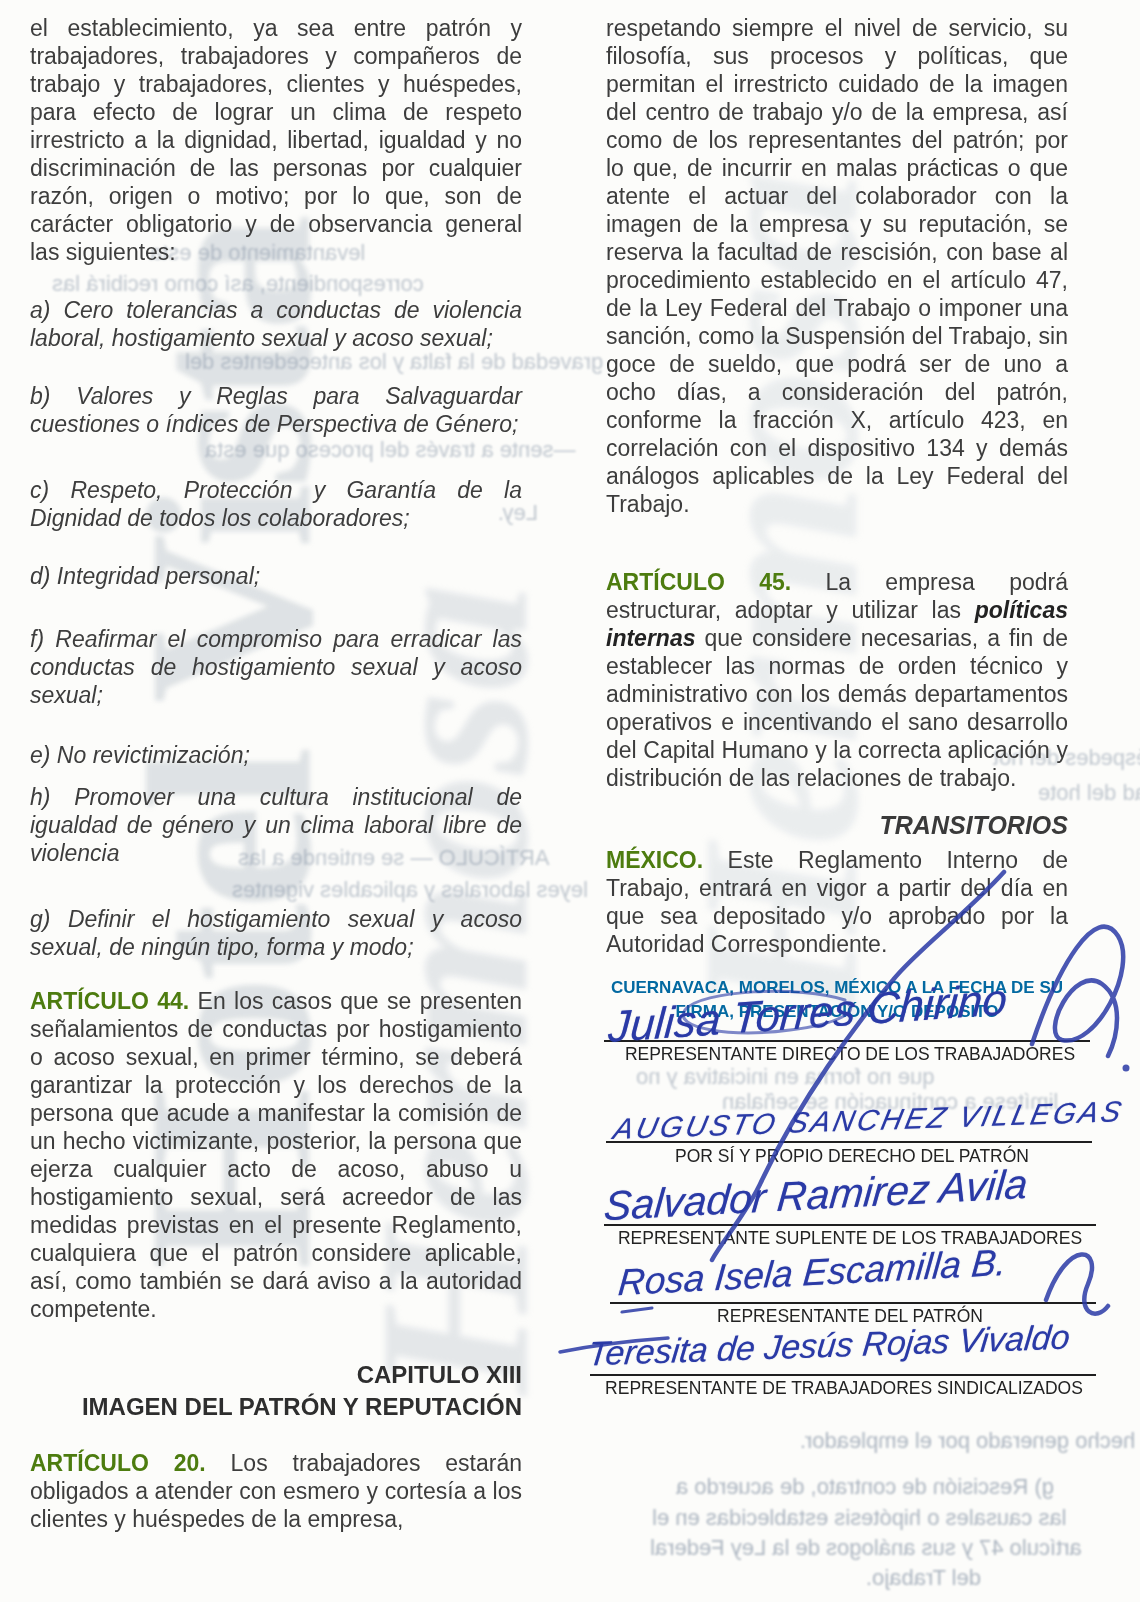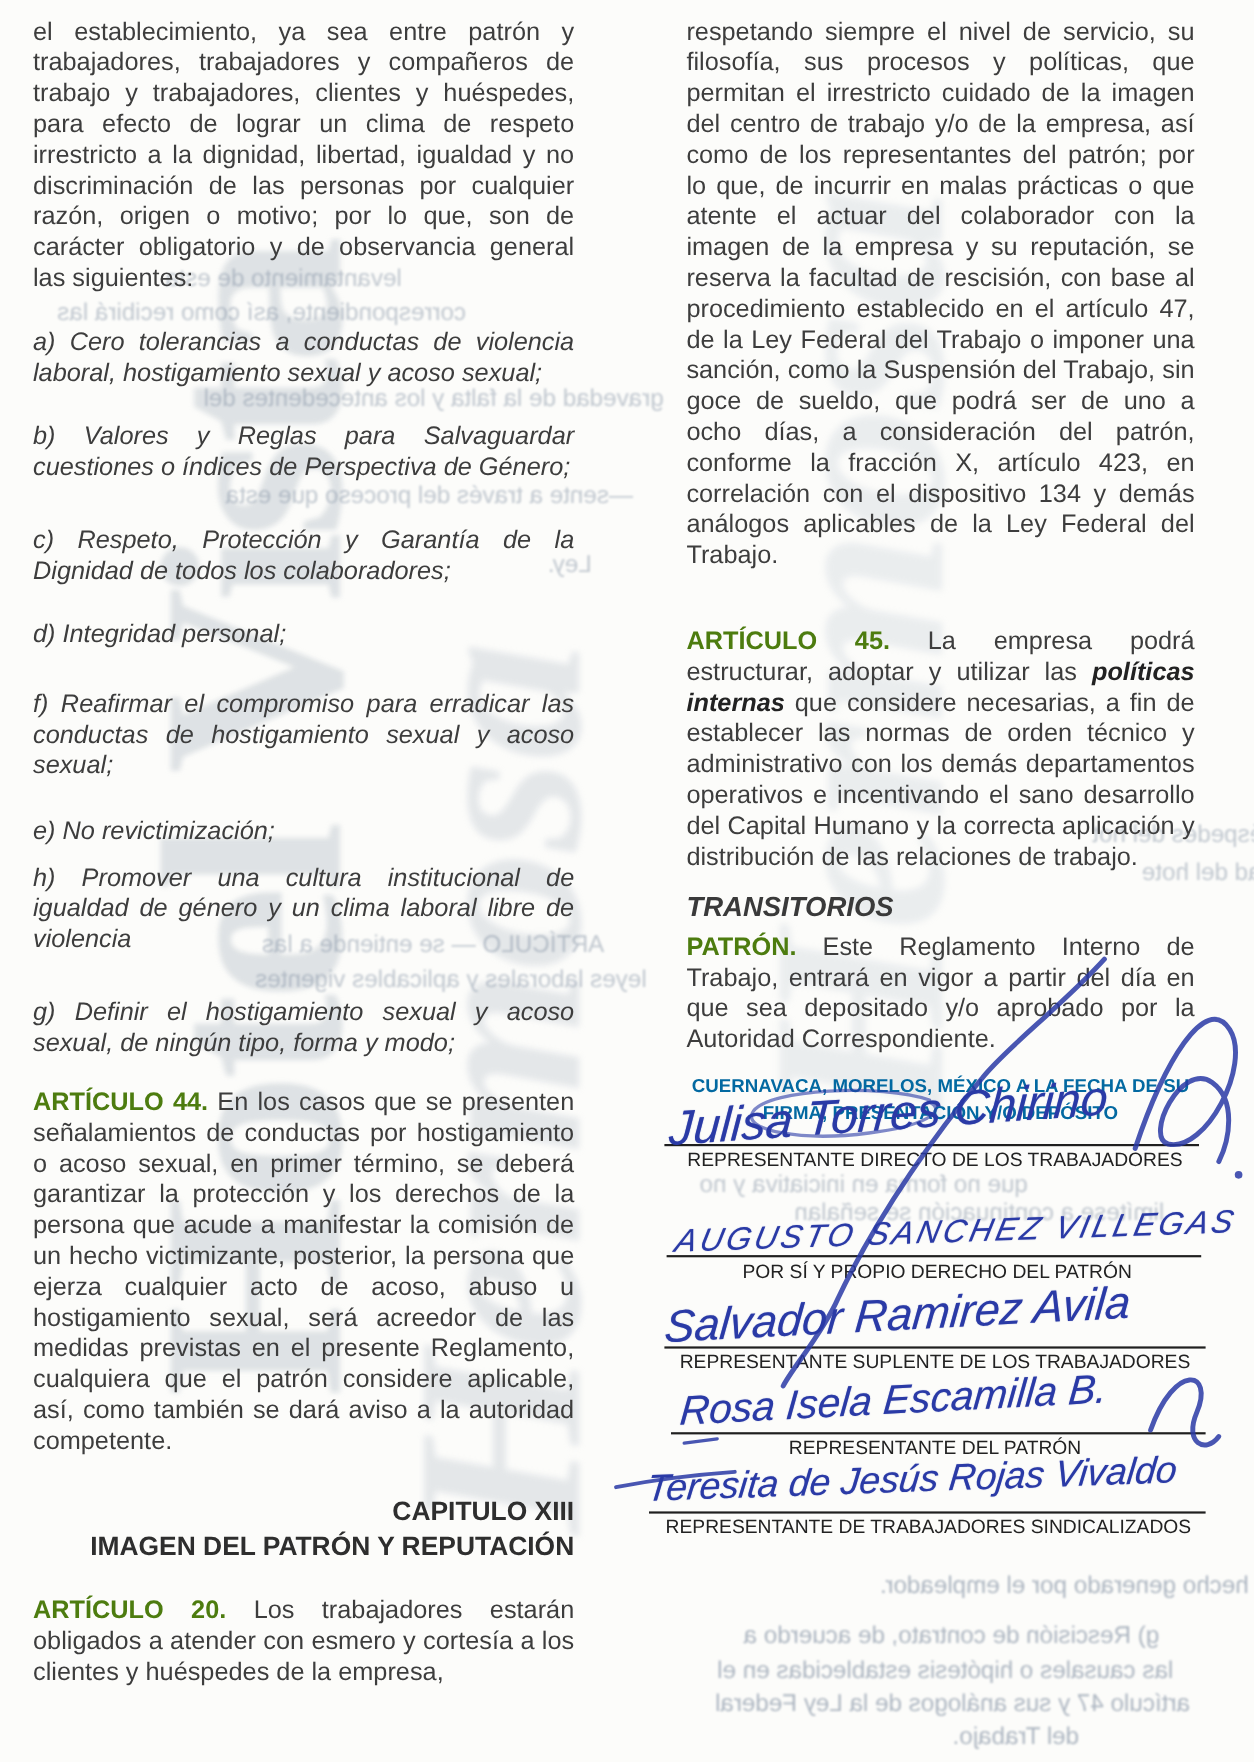--- a/index.html
+++ b/index.html
@@ -23,35 +23,35 @@
        color:rgba(170,181,194,0.22);filter:blur(3.5px);transform:rotate(-90deg);}
   .ghost{
     position:absolute;z-index:2;white-space:nowrap;pointer-events:none;
     font-size:22px;color:rgba(128,142,160,0.48);filter:blur(1px);
     transform:scaleX(-1);
   }
   
   .col{position:absolute;top:14px;z-index:3;text-align:justify;
        font-size:23px;line-height:28px;}
   .col-left{left:30px;width:492px;}
-  .col-right{left:624px;width:462px;}
+  .col-right{left:606px;width:462px;}
   .col p{margin:0;}
   .lead{font-weight:bold;color:#4d7c0f;}
   .emph{font-weight:bold;font-style:italic;color:#222;}
   .itm{font-style:italic;}
   .it-a{margin-top:30px!important;} .it-b{margin-top:30px!important;}
   .it-c{margin-top:38px!important;} .it-d{margin-top:30px!important;}
   .it-e{margin-top:32px!important;} .it-f{margin-top:35px!important;}
   .it-g{margin-top:38px!important;} .it-h{margin-top:14px!important;}
   .p44{margin-top:26px!important;}
   .chapter{margin-top:36px!important;text-align:right;font-weight:bold;
            font-size:24px;line-height:32px;color:#2e2e2e;}
   .p43{margin-top:26px!important;}
   .p45{margin-top:50px!important;}
-  .transitorios{margin-top:18px!important;text-align:left;font-weight:bold;
+  .transitorios{margin-top:18px!important;text-align:right;font-weight:bold;
                 font-style:italic;font-size:25px;line-height:30px;color:#3a3a3a;}
   .unico{margin-top:6px!important;}
   .place{margin-top:18px!important;text-align:center;font-weight:bold;
          font-size:17px;line-height:24px;color:#0369a1;}
   
   .sig-line{position:absolute;z-index:3;border-top:2.5px solid #1f1f1f;height:0;}
   .sig-label{position:absolute;z-index:3;width:492px;text-align:center;
              font-weight:normal;font-size:17.5px;color:#222;white-space:nowrap;}
   .sig-name{
     position:absolute;z-index:4;white-space:nowrap;
@@ -106,21 +106,21 @@
     <p class="itm it-g">g) Definir el hostigamiento sexual y acoso sexual, de ningún tipo, forma y modo;</p>
     <p class="p44"><span class="lead">ARTÍCULO 44.</span><span> En los casos que se presenten señalamientos de conductas por hostigamiento o acoso sexual, en primer término, se deberá garantizar la protección y los derechos de la persona que acude a manifestar la comisión de un hecho victimizante, posterior, la persona que ejerza cualquier acto de acoso, abuso u hostigamiento sexual, será acreedor de las medidas previstas en el presente Reglamento, cualquiera que el patrón considere aplicable, así, como también se dará aviso a la autoridad competente.</span></p>
     <p class="chapter"><span>CAPITULO XIII</span><br><span>IMAGEN DEL PATRÓN Y REPUTACIÓN</span></p>
     <p class="p43"><span class="lead">ARTÍCULO 20.</span><span> Los trabajadores estarán obligados a atender con esmero y cortesía a los clientes y huéspedes de la empresa,</span></p>
   </div>
 
   <div class="col col-right">
     <p>respetando siempre el nivel de servicio, su filosofía, sus procesos y políticas, que permitan el irrestricto cuidado de la imagen del centro de trabajo y/o de la empresa, así como de los representantes del patrón; por lo que, de incurrir en malas prácticas o que atente el actuar del colaborador con la imagen de la empresa y su reputación, se reserva la facultad de rescisión, con base al procedimiento establecido en el artículo 47, de la Ley Federal del Trabajo o imponer una sanción, como la Suspensión del Trabajo, sin goce de sueldo, que podrá ser de uno a ocho días, a consideración del patrón, conforme la fracción X, artículo 423, en correlación con el dispositivo 134 y demás análogos aplicables de la Ley Federal del Trabajo.</p>
     <p class="p45"><span class="lead">ARTÍCULO 45.</span><span> La empresa podrá estructurar, adoptar y utilizar las </span><span class="emph">políticas internas</span><span> que considere necesarias, a fin de establecer las normas de orden técnico y administrativo con los demás departamentos operativos e incentivando el sano desarrollo del Capital Humano y la correcta aplicación y distribución de las relaciones de trabajo.</span></p>
     <p class="transitorios">TRANSITORIOS</p>
-    <p class="unico"><span class="lead">PATRÓN.</span><span> Este Reglamento Interno de Trabajo, entrará en vigor a partir del día en que sea depositado y/o aprobado por la Autoridad Correspondiente.</span></p>
+    <p class="unico"><span class="lead">MÉXICO.</span><span> Este Reglamento Interno de Trabajo, entrará en vigor a partir del día en que sea depositado y/o aprobado por la Autoridad Correspondiente.</span></p>
     <p class="place"><span>CUERNAVACA, MORELOS, MÉXICO A LA FECHA DE SU</span><br><span>FIRMA, PRESENTACIÓN Y/O DEPÓSITO</span></p>
   </div>
 
   <span class="sig-name n1">Julisa Torres Chirino</span>
   <div class="sig-line" style="left:604px;top:1040px;width:486px;"></div>
   <div class="sig-label" style="left:604px;top:1044px;">REPRESENTANTE DIRECTO DE LOS TRABAJADORES</div>
 
   <span class="sig-name n2">Augusto Sanchez Villegas</span>
   <div class="sig-line" style="left:606px;top:1141px;width:486px;"></div>
   <div class="sig-label" style="left:606px;top:1146px;">POR SÍ Y PROPIO DERECHO DEL PATRÓN</div>

